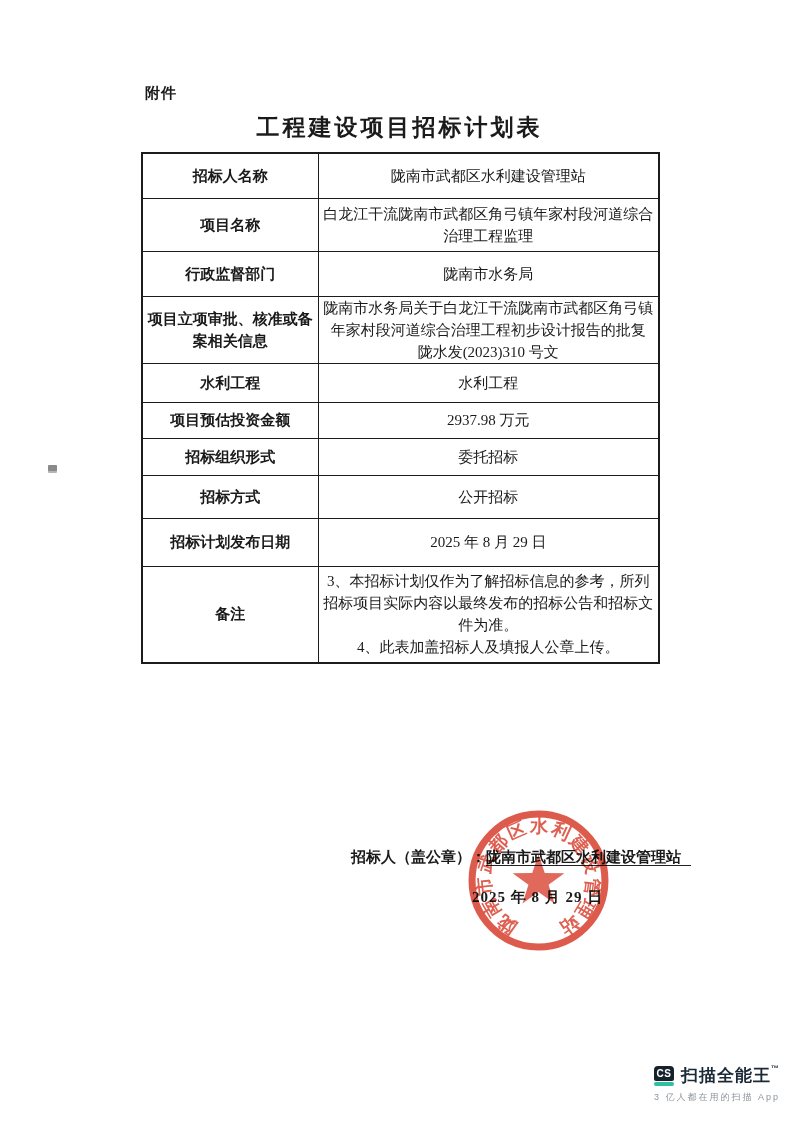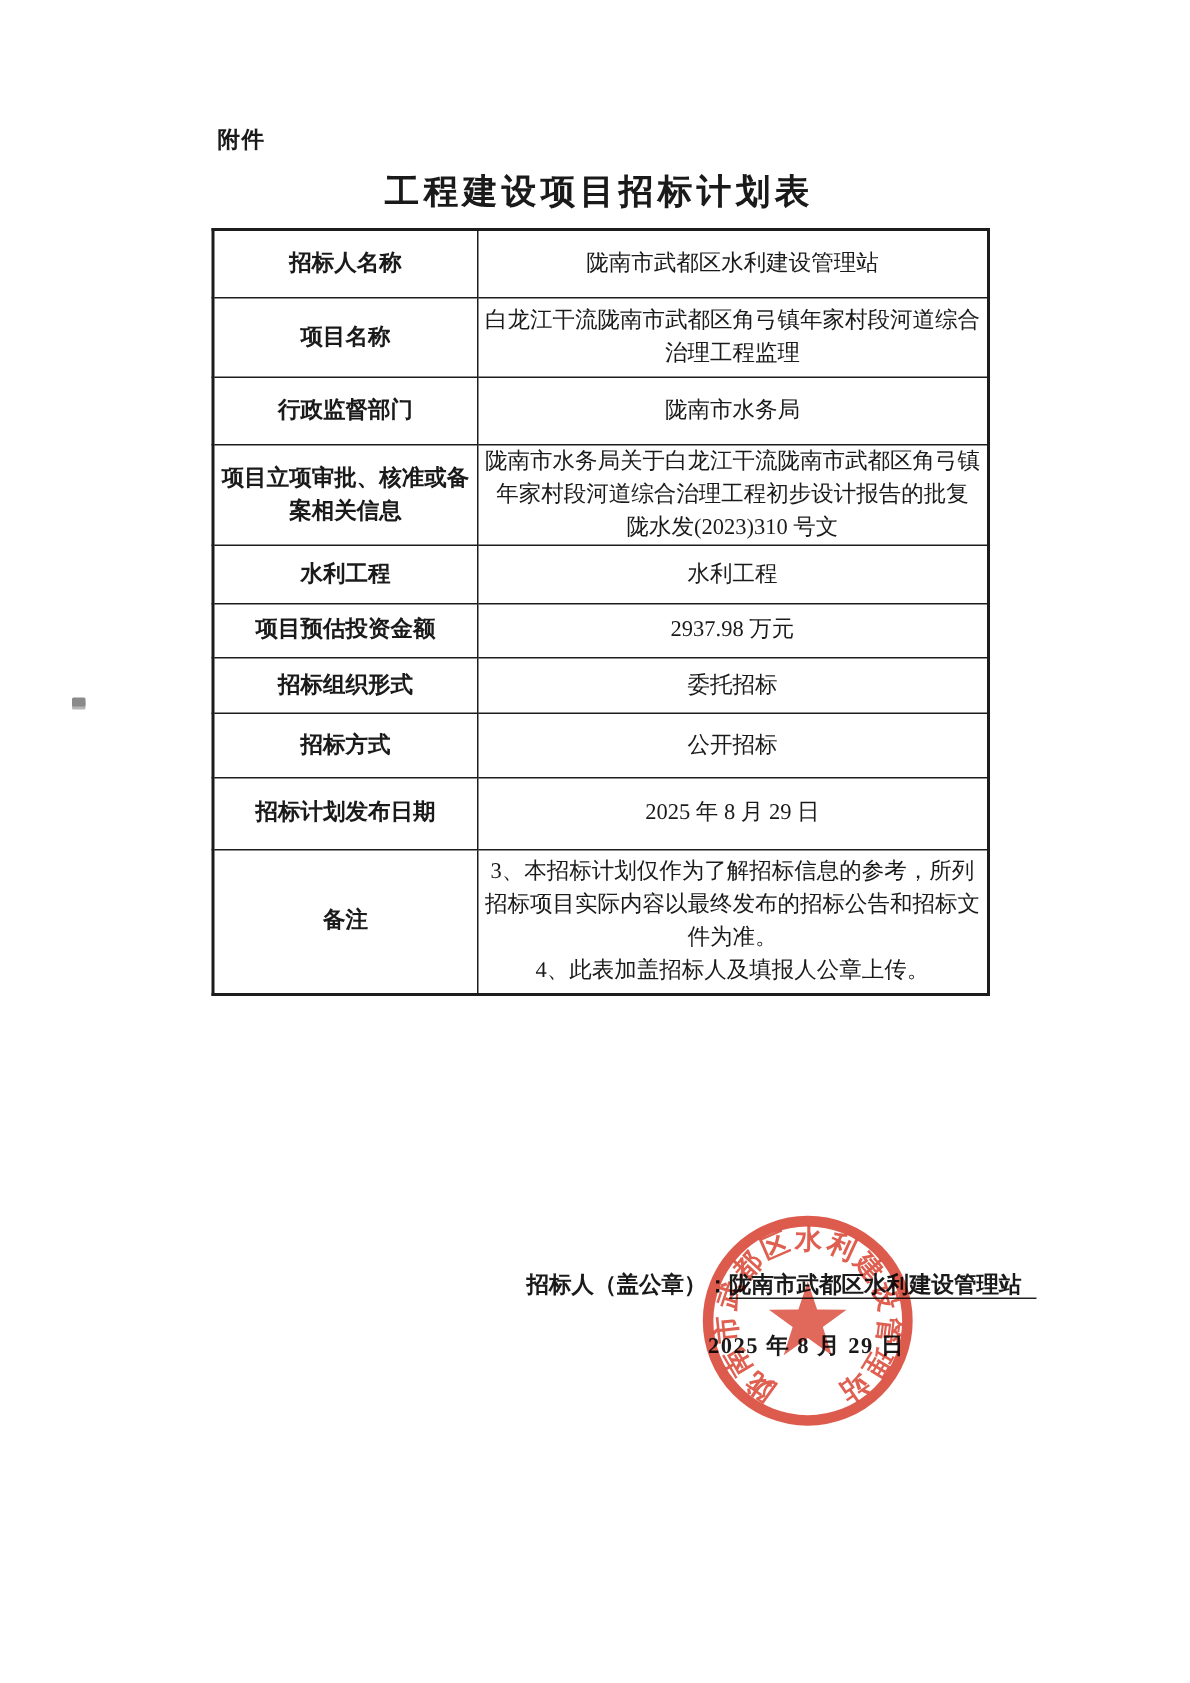--- a/index.html
+++ b/index.html
@@ -109,14 +109,24 @@
     <circle cx="75" cy="75" r="66" fill="none" stroke="#d73a28" stroke-width="7" opacity="0.92"></circle>
     <polygon fill="#d73a28" opacity="0.85" points="75,49 81.2,67.5 100.7,67.7 85,79.2 90.9,97.8 75,86.5 59.1,97.8 65,79.2 49.3,67.7 68.8,67.5"></polygon>
     <defs>
       <path id="sealArc" d="M 54.7,118.5 A 48,48 0 1 1 95.3,118.5" fill="none"></path>
     </defs>
     <text font-size="18" font-weight="bold" fill="#d73a28" opacity="0.9" font-family="Liberation Serif, serif">
       <textPath href="#sealArc" textLength="260" lengthAdjust="spacing">陇南市武都区水利建设管理站</textPath>
     </text>
   </svg>
 
+  <div class="watermark">
+    <div class="wm-row">
+      <div class="cs-logo">
+        <div class="cs-box">CS</div>
+        <div class="cs-bar"></div>
+      </div>
+      <div class="wm-brand"><span>扫描全能王</span><span class="wm-tm">™</span></div>
+    </div>
+    <div class="wm-tagline">3 亿人都在用的扫描 App</div>
+  </div>
 
 </div>
 
 </body></html>

